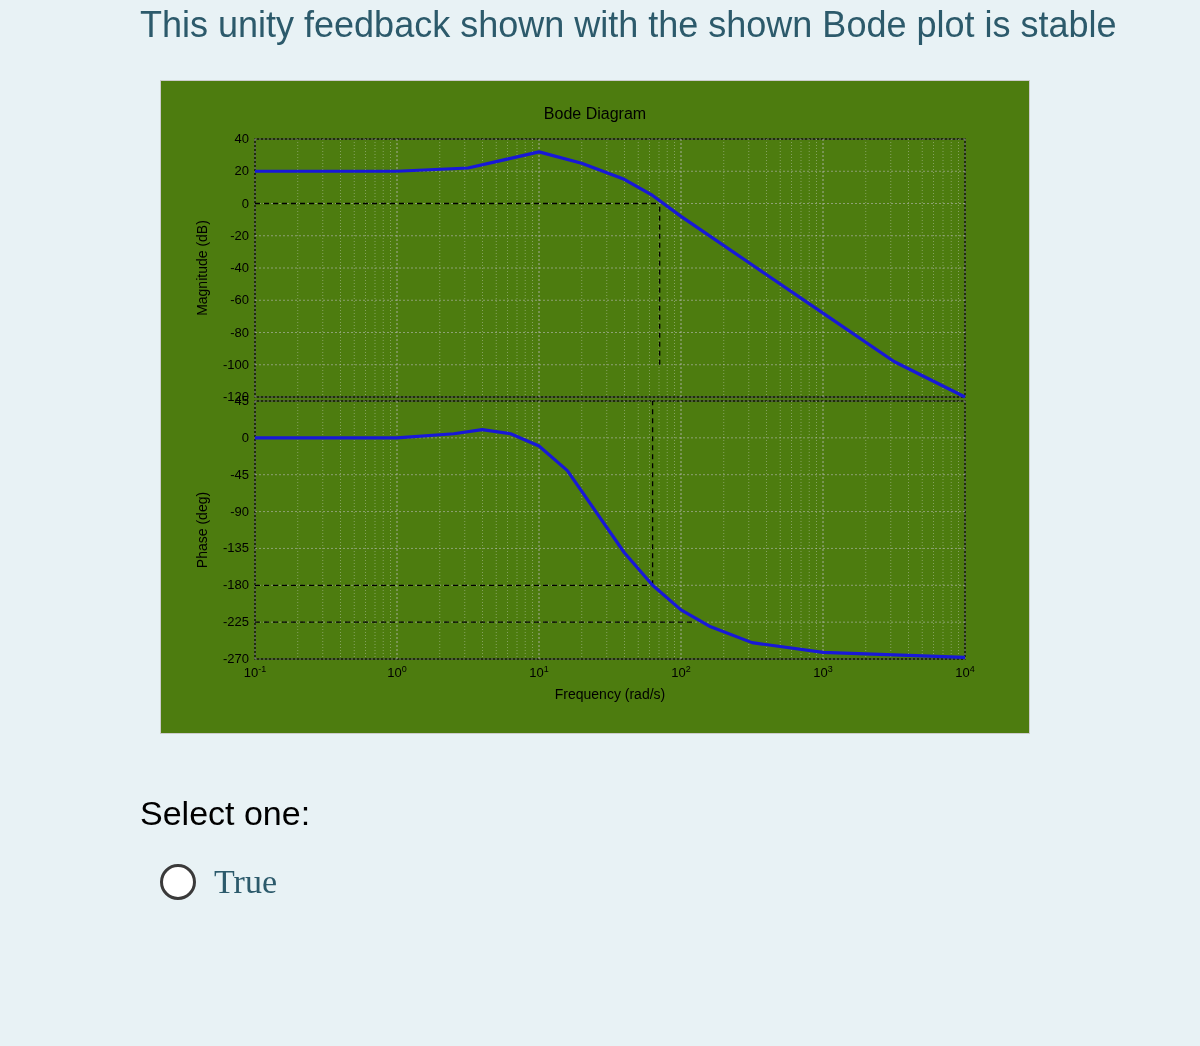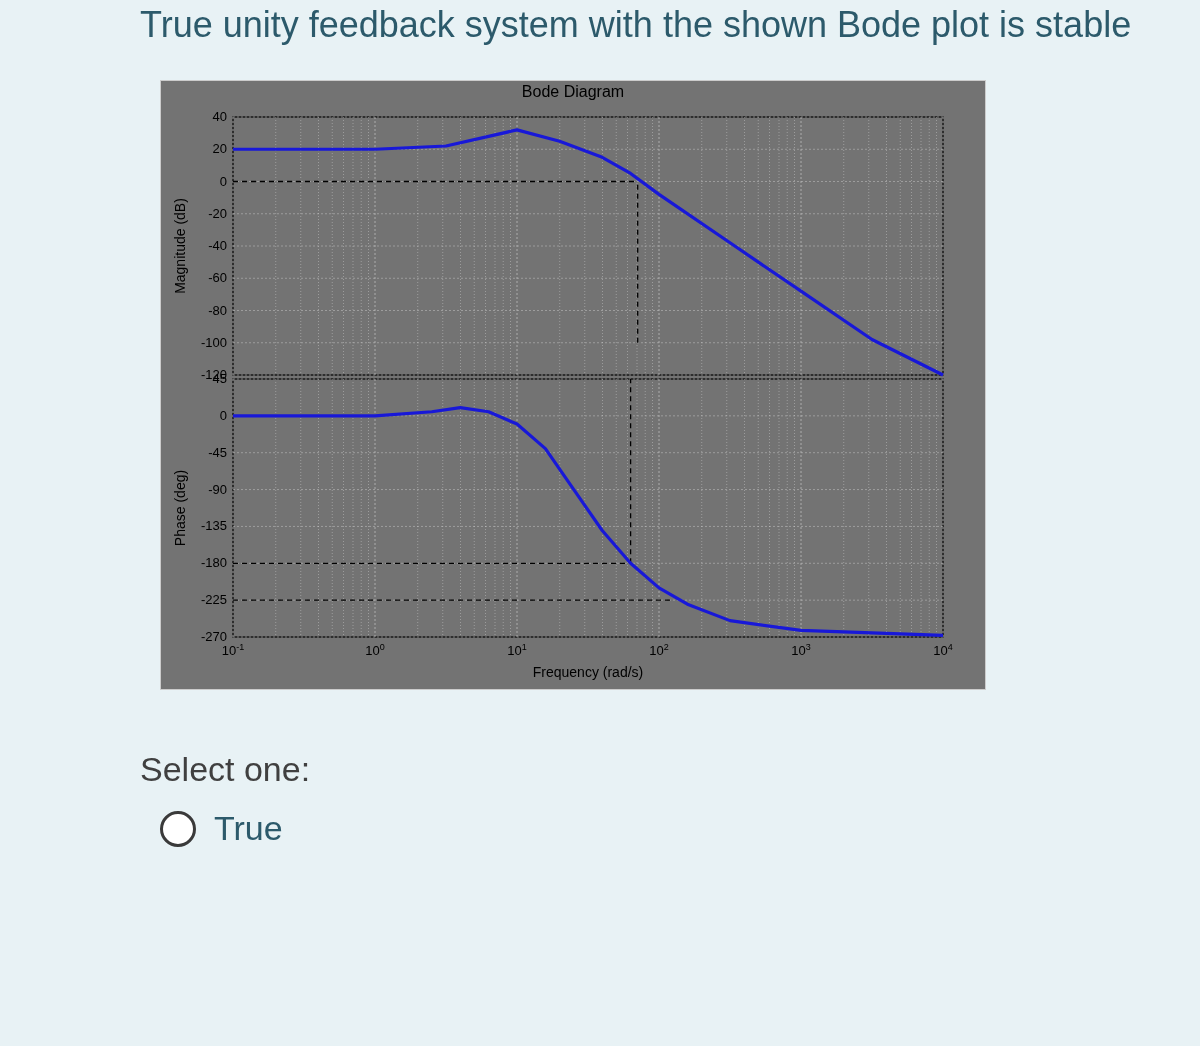--- a/index.html
+++ b/index.html
@@ -12,42 +12,43 @@
   .container {
     padding: 0 40px 40px 140px;
   }
   .question {
     font-size: 36px;
     color: #2c5a6b;
     line-height: 1.4;
     margin: 0 0 30px 0;
   }
   .chart-wrap {
-    background: #737373;
+    background: #4d7c0f;
     border: 1px solid #ccc;
-    padding: 2px;
+    padding: 24px;
     margin: 0 8px 60px 20px;
     width: 820px;
   }
   .chart-title {
     text-align: center;
     font-size: 16px;
     color: #000;
     margin-bottom: 6px;
   }
   svg { display: block; }
   .prompt {
     font-size: 34px;
-    color: #404040;
-    margin: 0 0 20px 0;
+    color: #000000;
+    margin: 0 0 30px 0;
   }
   .option-row {
     display: flex;
     align-items: center;
     margin: 14px 0 14px 20px;
+    font-family: Liberation Serif, serif;
   }
   .radio {
     width: 30px;
     height: 30px;
     border: 3px solid #3a3a3a;
     border-radius: 50%;
     margin-right: 18px;
     flex-shrink: 0;
     background: #fff;
   }
@@ -61,21 +62,21 @@
   }
   .tick-label {
     font-size: 13px;
     fill: #000;
   }
 </style>
 </head>
 <body>
 
 <div class="container">
-  <p class="question">True unity feedback system with the shown Bode plot is stable</p>
+  <p class="question">This unity feedback shown with the shown Bode plot is stable</p>
 
   <div class="chart-wrap">
     <div class="chart-title">Bode Diagram</div>
     <svg id="bode-svg" width="800" height="580">
         <rect x="70" y="10" width="710" height="258" fill="none" stroke="#000" stroke-width="1.2"></rect>
         <line x1="70" x2="780" y1="10" y2="10" stroke="#bbb" stroke-dasharray="2,2" stroke-width="0.6"></line>
         <text x="64" y="14" text-anchor="end" class="tick-label">40</text>
         <line x1="70" x2="780" y1="42.25" y2="42.25" stroke="#bbb" stroke-dasharray="2,2" stroke-width="0.6"></line>
         <text x="64" y="46.25" text-anchor="end" class="tick-label">20</text>
         <line x1="70" x2="780" y1="74.5" y2="74.5" stroke="#bbb" stroke-dasharray="2,2" stroke-width="0.6"></line>

